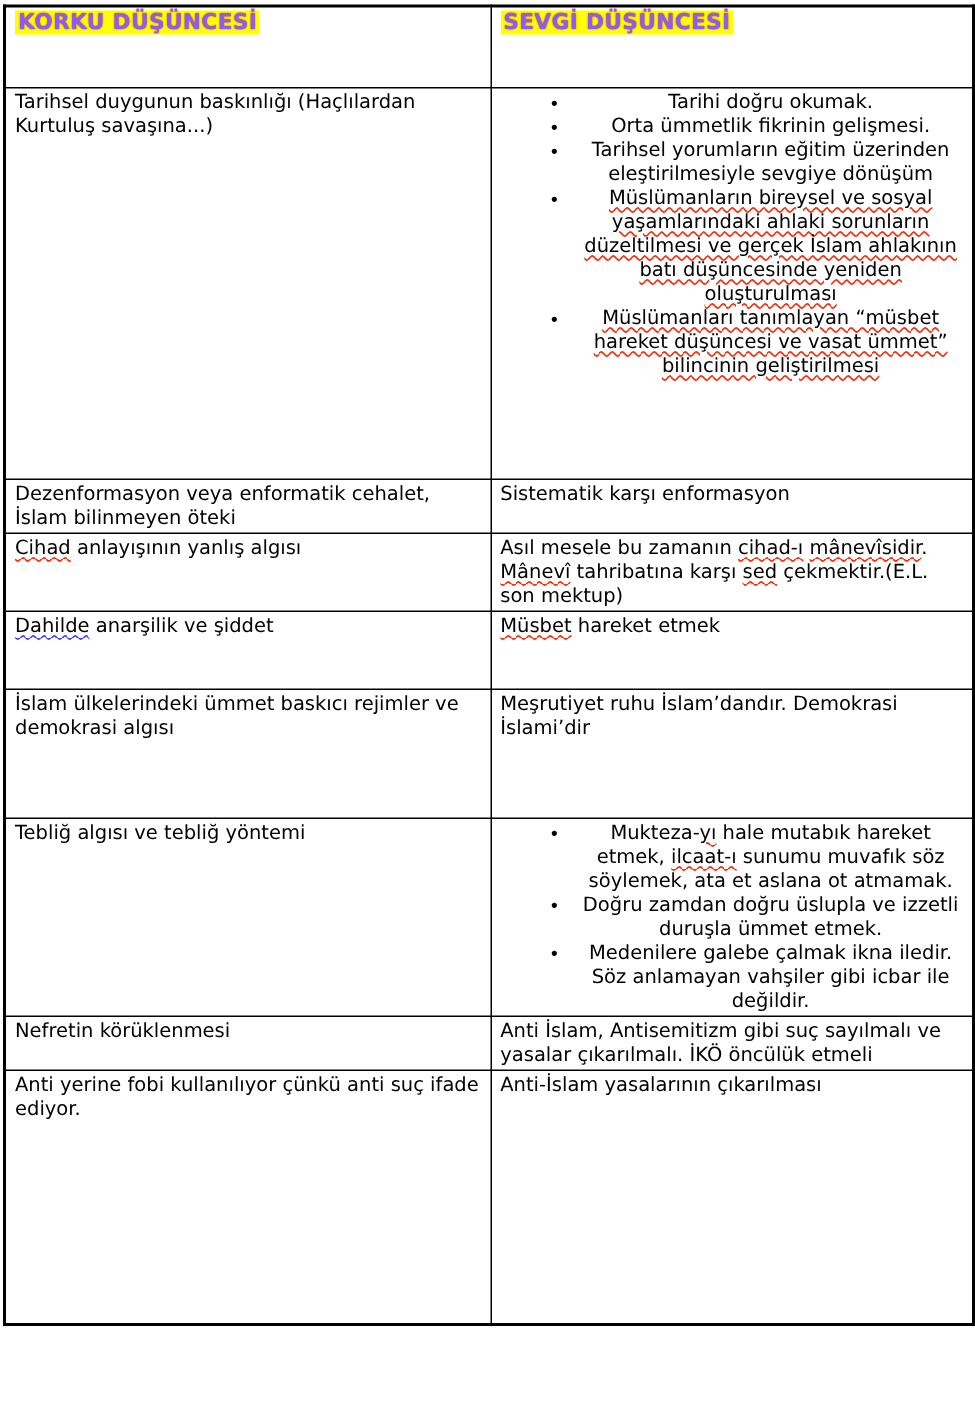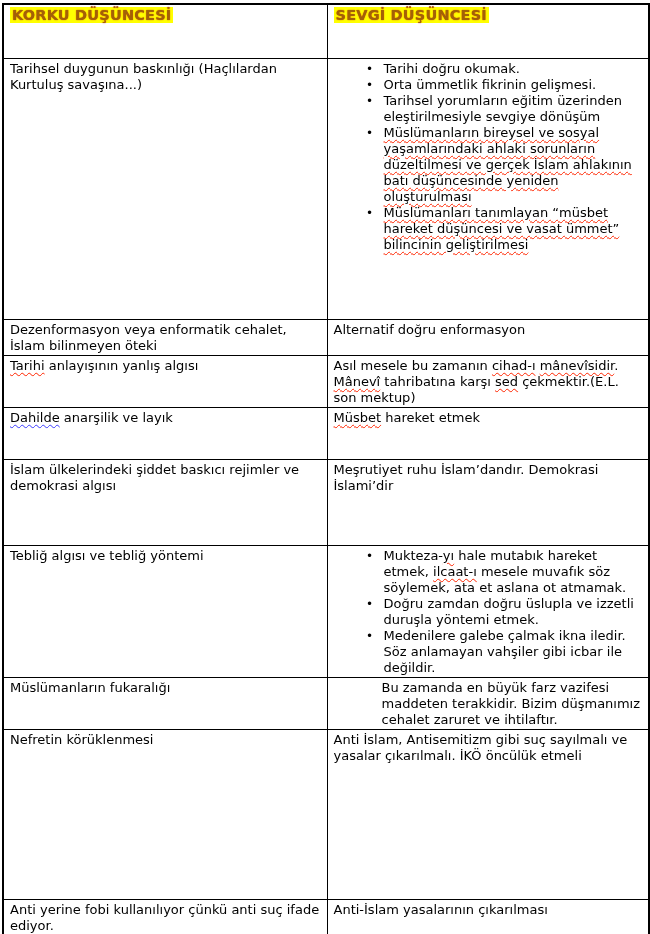--- a/index.html
+++ b/index.html
@@ -27,41 +27,41 @@
     border:1px solid var(--border);
     vertical-align:top;text-align:left;
     padding:2px 4px 1px 6px;
     font-size:13px;line-height:16px;font-weight:normal;
     overflow:hidden;word-wrap:break-word;
   }
   thead tr{height:54px;}
   .hl{
     display:inline-block;background:var(--hl);
     font-weight:bold;font-size:14.5px;letter-spacing:0.2px;
-    padding:0 2px;color:#a16207;
+    padding:0 2px;color:#8b5cf6;
     text-shadow:0 0 1.2px rgba(204,0,0,0.85);
   }
   
   tbody tr:nth-child(1){height:261px}
   tbody tr:nth-child(2){height:30px}
   tbody tr:nth-child(3){height:35px}
   tbody tr:nth-child(4){height:52px}
   tbody tr:nth-child(5){height:86px}
   tbody tr:nth-child(6){height:22px}
   tbody tr:nth-child(7){height:35px}
   tbody tr:nth-child(8){height:170px}
   tbody tr:nth-child(9){height:70px}
   tbody tr:nth-child(10){height:34px}
   tbody tr:nth-child(11){height:37px}
   tbody tr:nth-child(12){height:34px}
 
   ul.blist{list-style:none;margin:0;padding:0 0 0 22px;}
   ul.blist li{display:flex;align-items:flex-start;}
   .dot{flex:0 0 28px;width:28px;text-align:center;font-size:12px;line-height:16px;}
-  .li-text{flex:1;}
+  .li-text{flex:1;text-align:center;}
   .cell-text.indent{padding-left:48px;}
 
   .wavy-red{
     text-decoration-line:underline;text-decoration-style:wavy;
     text-decoration-color:var(--sp);text-decoration-thickness:1px;
     text-underline-offset:2px;
   }
   .wavy-blue{
     text-decoration-line:underline;text-decoration-style:wavy;
     text-decoration-color:var(--gr);text-decoration-thickness:1px;
@@ -116,74 +116,66 @@
                 <span class="li-text"><span class="wavy-red">Müslümanları tanımlayan “müsbet hareket düşüncesi ve vasat ümmet” bilincinin geliştirilmesi</span></span>
               </li>
             </ul>
           </td>
         </tr>
         <tr>
           <td>
             <div class="cell-text"><span>Dezenformasyon veya enformatik cehalet, İslam bilinmeyen öteki</span></div>
           </td>
           <td>
-            <div class="cell-text"><span>Alternatif doğru enformasyon</span></div>
+            <div class="cell-text"><span>Sistematik karşı enformasyon</span></div>
           </td>
         </tr>
         <tr>
           <td>
-            <div class="cell-text"><span class="wavy-red">Tarihi</span><span> anlayışının yanlış algısı</span></div>
+            <div class="cell-text"><span class="wavy-red">Cihad</span><span> anlayışının yanlış algısı</span></div>
           </td>
           <td>
             <div class="cell-text"><span>Asıl mesele bu zamanın </span><span class="wavy-red">cihad-ı</span><span> </span><span class="wavy-red">mânevîsidir</span><span>. </span><span class="wavy-red">Mânevî</span><span> tahribatına karşı </span><span class="wavy-red">sed</span><span> çekmektir.(E.L. son mektup)</span></div>
           </td>
         </tr>
         <tr>
           <td>
-            <div class="cell-text"><span class="wavy-blue">Dahilde</span><span> anarşilik ve layık</span></div>
+            <div class="cell-text"><span class="wavy-blue">Dahilde</span><span> anarşilik ve şiddet</span></div>
           </td>
           <td>
             <div class="cell-text"><span class="wavy-red">Müsbet</span><span> hareket etmek</span></div>
           </td>
         </tr>
         <tr>
           <td>
-            <div class="cell-text"><span>İslam ülkelerindeki şiddet baskıcı rejimler ve demokrasi algısı</span></div>
+            <div class="cell-text"><span>İslam ülkelerindeki ümmet baskıcı rejimler ve demokrasi algısı</span></div>
           </td>
           <td>
             <div class="cell-text"><span>Meşrutiyet ruhu İslam’dandır. Demokrasi İslami’dir</span></div>
           </td>
         </tr>
         <tr>
           <td>
             <div class="cell-text"><span>Tebliğ algısı ve tebliğ yöntemi</span></div>
           </td>
           <td>
             <ul class="blist">
               <li>
                 <span class="dot">•</span>
-                <span class="li-text"><span>Mukteza-</span><span class="wavy-red">yı</span><span> hale mutabık hareket etmek, </span><span class="wavy-red">ilcaat-ı</span><span> mesele muvafık söz söylemek, ata et aslana ot atmamak.</span></span>
+                <span class="li-text"><span>Mukteza-</span><span class="wavy-red">yı</span><span> hale mutabık hareket etmek, </span><span class="wavy-red">ilcaat-ı</span><span> sunumu muvafık söz söylemek, ata et aslana ot atmamak.</span></span>
               </li>
               <li>
                 <span class="dot">•</span>
-                <span class="li-text"><span>Doğru zamdan doğru üslupla ve izzetli duruşla yöntemi etmek.</span></span>
+                <span class="li-text"><span>Doğru zamdan doğru üslupla ve izzetli duruşla ümmet etmek.</span></span>
               </li>
               <li>
                 <span class="dot">•</span>
                 <span class="li-text"><span>Medenilere galebe çalmak ikna iledir. Söz anlamayan vahşiler gibi icbar ile değildir.</span></span>
               </li>
             </ul>
-          </td>
-        </tr>
-        <tr>
-          <td>
-            <div class="cell-text"><span>Müslümanların fukaralığı</span></div>
-          </td>
-          <td>
-            <div class="cell-text indent"><span>Bu zamanda en büyük farz vazifesi maddeten terakkidir. Bizim düşmanımız cehalet zaruret ve ihtilaftır.</span></div>
           </td>
         </tr>
         <tr>
           <td>
             <div class="cell-text"><span>Nefretin körüklenmesi</span></div>
           </td>
           <td>
             <div class="cell-text"><span>Anti İslam, Antisemitizm gibi suç sayılmalı ve yasalar çıkarılmalı. İKÖ öncülük etmeli</span></div>
           </td>
         </tr>

